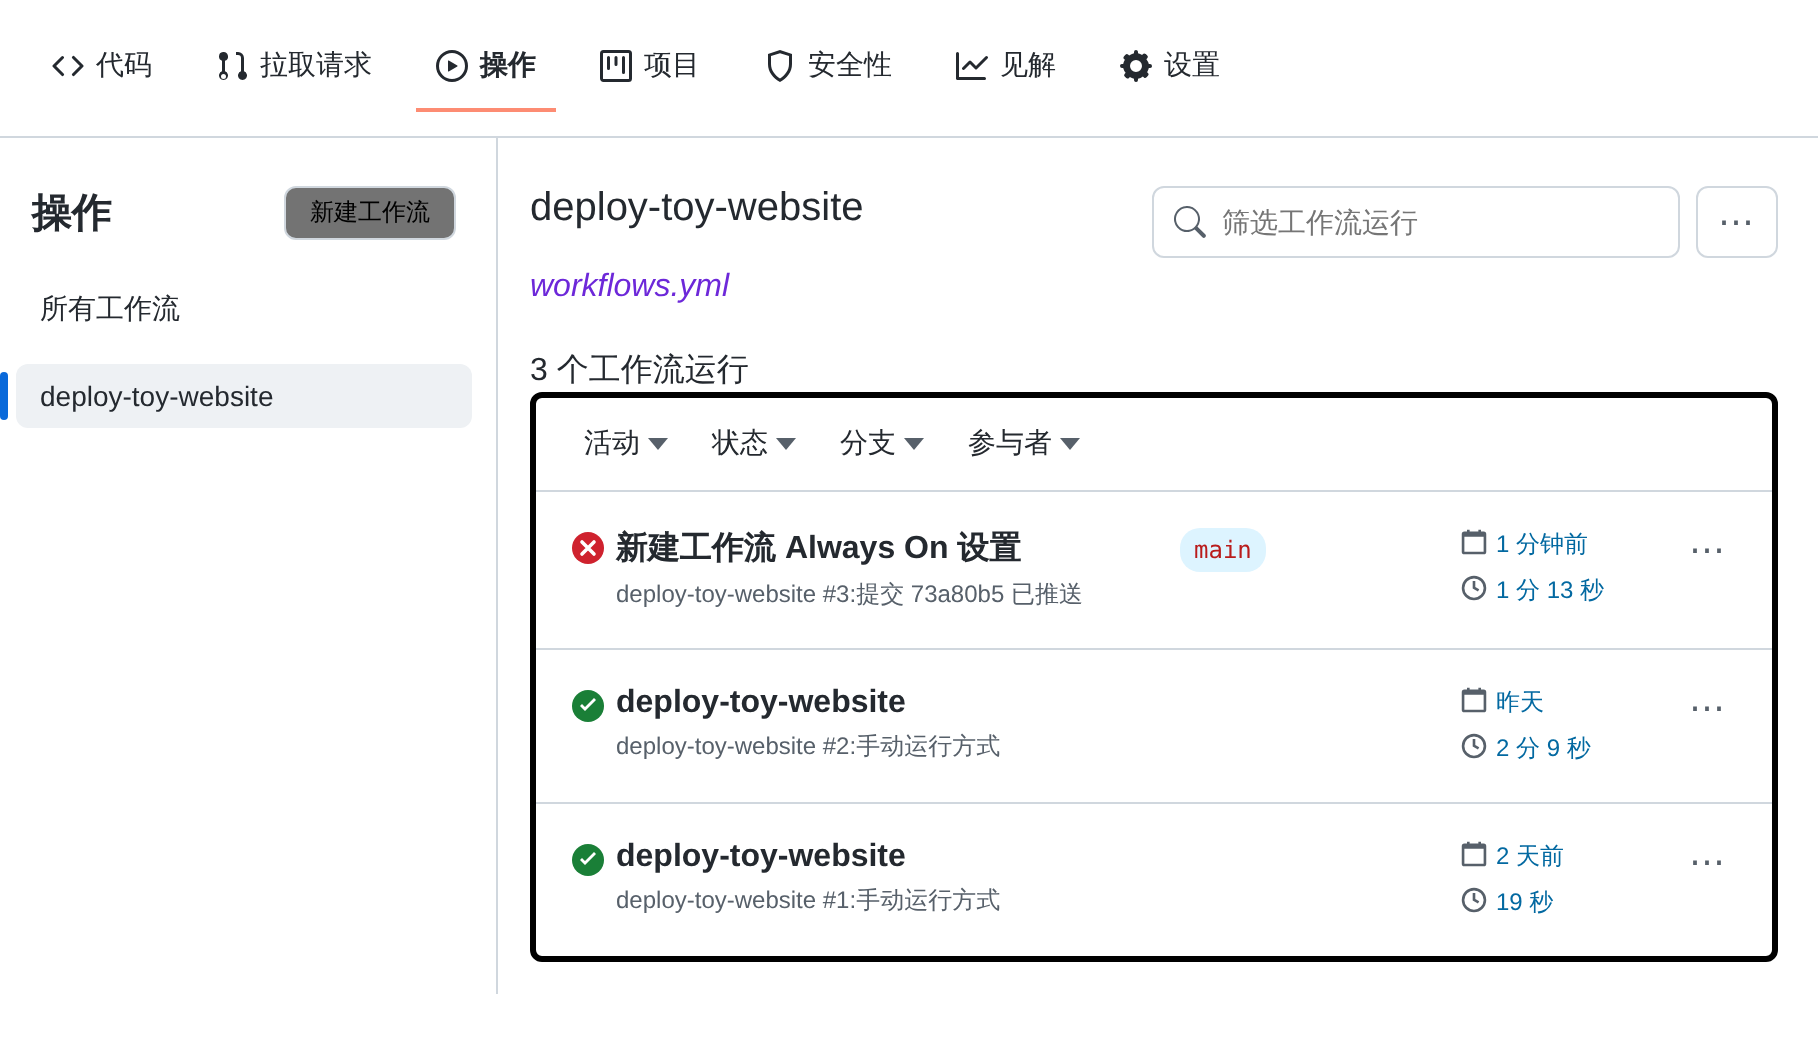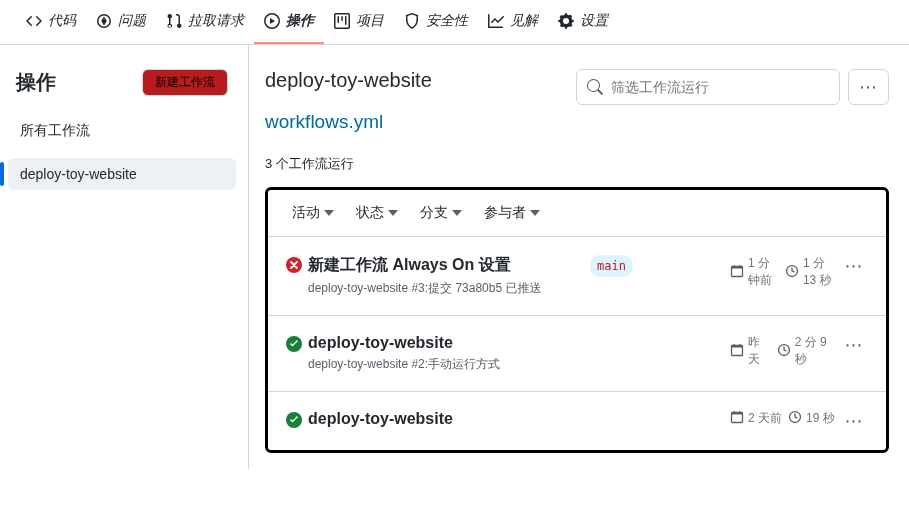--- a/index.html
+++ b/index.html
@@ -1,76 +1,69 @@
 <!DOCTYPE html>
 <html><head>
 <meta charset="utf-8">
 <style>
 * { box-sizing: border-box; margin: 0; padding: 0; }
 body { font-family: -apple-system, BlinkMacSystemFont, "Segoe UI", Helvetica, Arial, sans-serif; font-size: 14px; color: #24292f; background: #fff; width: 909px; }
-.topnav { display: flex; border-bottom: 1px solid #d0d7de; padding: 0 16px; gap: 0; font-style: italic; }
+.topnav { display: flex; border-bottom: 1px solid #d0d7de; padding: 12px 16px; gap: 12px; }
 .topnav-item { display: flex; align-items: center; gap: 6px; padding: 12px 10px; color: #24292f; cursor: pointer; border-bottom: 2px solid transparent; font-size: 14px; }
 .topnav-item.active { border-bottom-color: #fd8c73; font-weight: 600; }
 .topnav-item svg { width: 16px; height: 16px; fill: currentColor; }
 .main { display: flex; }
 .sidebar { width: 248px; padding: 24px 12px 16px 8px; }
 .sidebar-header { display: flex; align-items: center; justify-content: space-between; padding: 0 8px 18px 8px; }
 .sidebar-title { font-size: 20px; font-weight: 600; }
-.new-btn { font-size: 12px; padding: 4px 12px; border: 1px solid #d0d7de; border-radius: 6px; background: #b91c1c; cursor: pointer; }
+.new-btn { font-size: 12px; padding: 4px 12px; border: 1px solid #d0d7de; border-radius: 6px; background: #737373; cursor: pointer; }
 .sidebar-link { padding: 8px 12px; border-radius: 6px; cursor: pointer; font-size: 14px; display: block; }
 .sidebar-link.active { background: #eef1f4; position: relative; }
 .sidebar-link.active::before { content: ""; position: absolute; left: -8px; top: 4px; bottom: 4px; width: 4px; background: #0969da; border-radius: 2px; }
 .sidebar-section { margin-top: 20px; }
 .sidebar-section-title { font-size: 12px; font-weight: 600; color: #57606a; padding: 6px 12px; }
 .sidebar-item { display: flex; align-items: center; gap: 8px; padding: 7px 12px; cursor: pointer; font-size: 14px; }
 .sidebar-item svg { width: 16px; height: 16px; fill: #57606a; }
 .content { flex: 1; padding: 24px 20px 16px 16px; border-left: 1px solid #d0d7de; }
 .content-header { display: flex; gap: 8px; margin-bottom: 6px; }
 .workflow-title { font-size: 20px; font-weight: 400; }
 .search-wrap { margin-left: auto; display: flex; align-items: center; gap: 8px; border: 1px solid #d0d7de; border-radius: 6px; padding: 5px 10px; width: 264px; }
 .search-wrap input { border: none; outline: none; flex: 1; font-size: 14px; }
 .search-wrap svg { width: 16px; height: 16px; fill: #57606a; }
 .kebab-btn { border: 1px solid #d0d7de; border-radius: 6px; padding: 6px 10px; background: #fff; cursor: pointer; }
-.yml-link { color: #0369a1; font-size: 19px; cursor: pointer; display: inline-block; margin-bottom: 22px; }
-.run-count { font-size: 13px; margin-bottom: 14px; }
+.yml-link { color: #6d28d9; font-size: 16px; cursor: pointer; display: inline-block; margin-bottom: 22px; font-style: italic; }
+.run-count { font-size: 16px; }
 .runs-box { border: 3px solid #000000; border-radius: 6px; }
 .filter-row { display: flex; gap: 10px; padding: 14px 18px; border-bottom: 1px solid #d0d7de; }
 .filter-btn { display: flex; align-items: center; gap: 4px; font-size: 14px; cursor: pointer; color: #24292f; padding: 0 6px; }
 .filter-btn svg { width: 10px; height: 10px; fill: #57606a; }
 .run-row { display: flex; padding: 18px 18px; border-bottom: 1px solid #d0d7de; align-items: flex-start; }
 .run-row:last-child { border-bottom: none; }
 .run-status { width: 22px; flex-shrink: 0; margin-top: 2px; }
 .run-status svg { width: 16px; height: 16px; }
 .run-main { flex: 1; min-width: 0; }
 .run-title { font-size: 16px; font-weight: 600; margin-bottom: 4px; }
 .run-sub { font-size: 12px; color: #57606a; }
 .run-branch { width: 140px; flex-shrink: 0; }
 .branch-pill { display: inline-block; font-family: ui-monospace, SFMono-Regular, monospace; font-size: 12px; color: #b91c1c; background: #ddf4ff; padding: 4px 7px; border-radius: 10px; text-align: center; }
-.run-meta { width: 110px; flex-shrink: 0; font-size: 12px; color: #737373; display: flex; gap: 6px; }
+.run-meta { width: 110px; flex-shrink: 0; font-size: 12px; color: #0369a1; display: flex; flex-direction: column; gap: 6px; }
 .run-meta-line { display: flex; align-items: center; gap: 4px; }
 .run-meta-line svg { width: 14px; height: 14px; fill: #57606a; }
 .run-actions { width: 28px; flex-shrink: 0; display:flex; align-items:center; justify-content:center; }
 .kebab { color: #57606a; font-size: 18px; cursor: pointer; letter-spacing: 1px; }
 </style>
 </head>
 <body>
 
 <nav class="topnav">
   <div class="topnav-item">
     <svg viewBox="0 0 16 16">
         <path d="M4.72 3.22a.75.75 0 0 1 1.06 1.06L2.06 8l3.72 3.72a.75.75 0 1 1-1.06 1.06L.47 8.53a.75.75 0 0 1 0-1.06l4.25-4.25zm6.56 0a.75.75 0 1 0-1.06 1.06L13.94 8l-3.72 3.72a.75.75 0 1 0 1.06 1.06l4.25-4.25a.75.75 0 0 0 0-1.06l-4.25-4.25z"></path>
       </svg>
     <span>代码</span>
-  </div>
-  <div class="topnav-item">
-    <svg viewBox="0 0 16 16">
-        <path d="M8 1a7 7 0 100 14A7 7 0 008 1zm0 1.5a5.5 5.5 0 110 11 5.5 5.5 0 010-11zM8 4a1 1 0 110 2 1 1 0 010-2zm0 3a1 1 0 011 1v3a1 1 0 11-2 0V8a1 1 0 011-1z" fill-rule="evenodd"></path>
-        <circle cx="8" cy="8" r="2.5"></circle>
-      </svg>
-    <span>问题</span>
   </div>
   <div class="topnav-item">
     <svg viewBox="0 0 16 16">
         <path d="M5 3.25a1.25 1.25 0 11-2.5 0 1.25 1.25 0 012.5 0zm-3.5 0a2.25 2.25 0 113 2.122v5.256a2.25 2.25 0 11-1.5 0V5.372A2.25 2.25 0 011.5 3.25zM11 2.5h-1V1h1a3 3 0 013 3v6.628a2.25 2.25 0 11-1.5 0V4a1.5 1.5 0 00-1.5-1.5zM3.75 12a1.25 1.25 0 100 2.5 1.25 1.25 0 000-2.5zm8.5.75a1.25 1.25 0 112.5 0 1.25 1.25 0 01-2.5 0z"></path>
       </svg>
     <span>拉取请求</span>
   </div>
   <div class="topnav-item active">
     <svg viewBox="0 0 16 16">
         <path d="M8 0a8 8 0 100 16A8 8 0 008 0zM1.5 8a6.5 6.5 0 1113 0 6.5 6.5 0 01-13 0zm4.879-2.773l4.264 2.559a.25.25 0 010 .428l-4.264 2.559A.25.25 0 016 10.559V5.442a.25.25 0 01.379-.215z"></path>
@@ -215,20 +208,21 @@
               <span class="kebab">⋯</span>
             </div>
           </div>
           <div class="run-row">
             <div class="run-status"><svg viewBox="0 0 16 16">
                 <circle cx="8" cy="8" r="8" fill="#1a7f37"></circle>
                 <path d="M6.5 10.5L4 8l1-1 1.5 1.5L11 4l1 1-5.5 5.5z" fill="#fff"></path>
               </svg></div>
             <div class="run-main">
               <div class="run-title">deploy-toy-website</div>
+              <div class="run-sub">deploy-toy-website #1:手动运行方式</div>
             </div>
             <div class="run-branch"></div>
             <div class="run-meta">
               <div class="run-meta-line">
                 <span><svg viewBox="0 0 16 16">
                     <path d="M4 1v1H2.5A1.5 1.5 0 001 3.5v10A1.5 1.5 0 002.5 15h11a1.5 1.5 0 001.5-1.5v-10A1.5 1.5 0 0013.5 2H12V1h-1.5v1h-5V1H4zm-1.5 4h11v8.5h-11V5z"></path>
                   </svg></span>
                 <span>2 天前</span>
               </div>
               <div class="run-meta-line">

